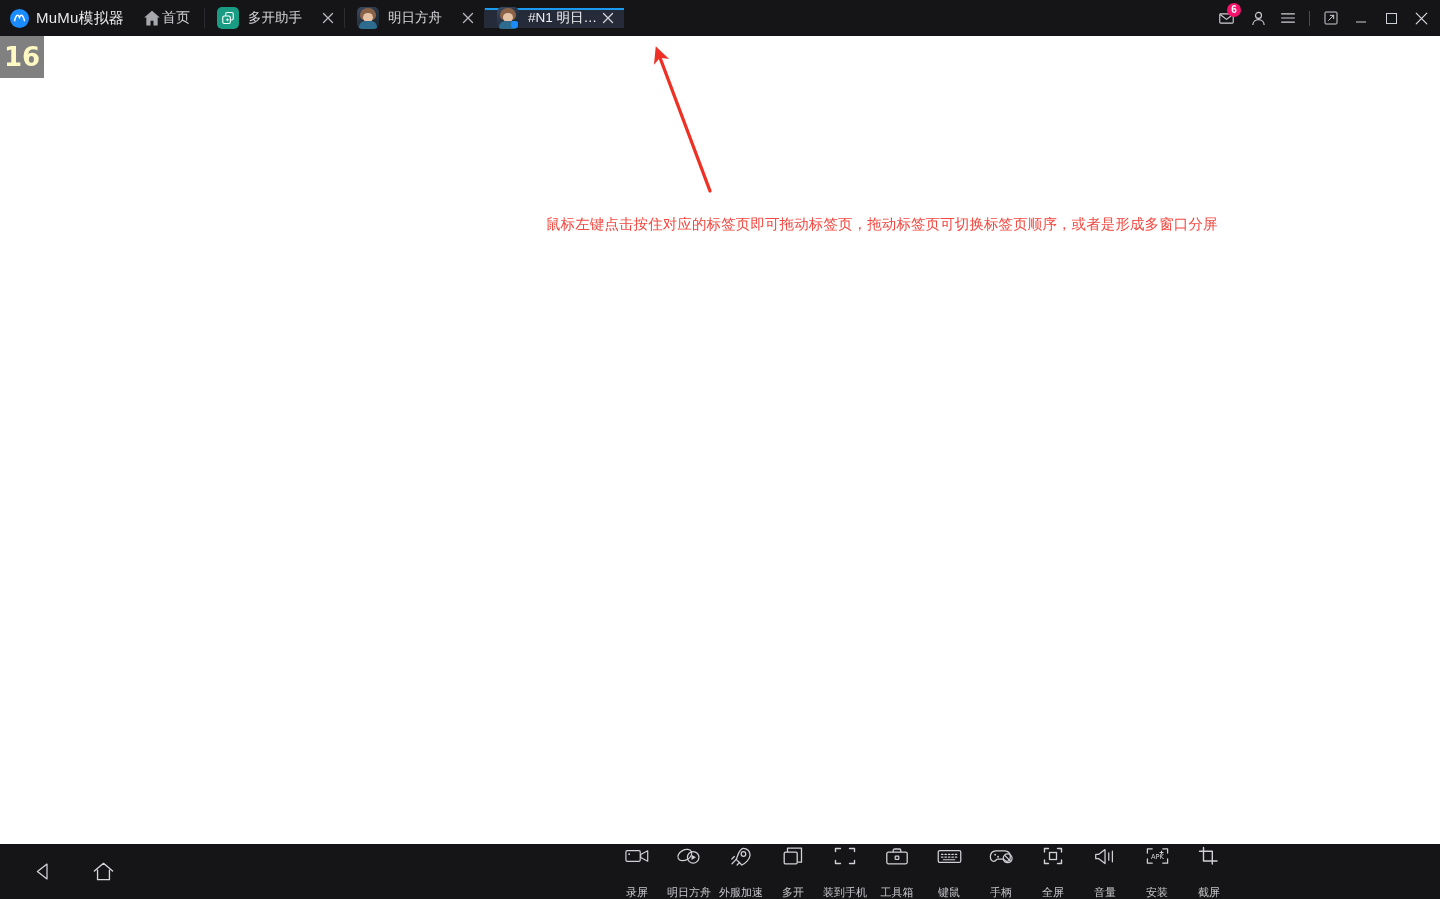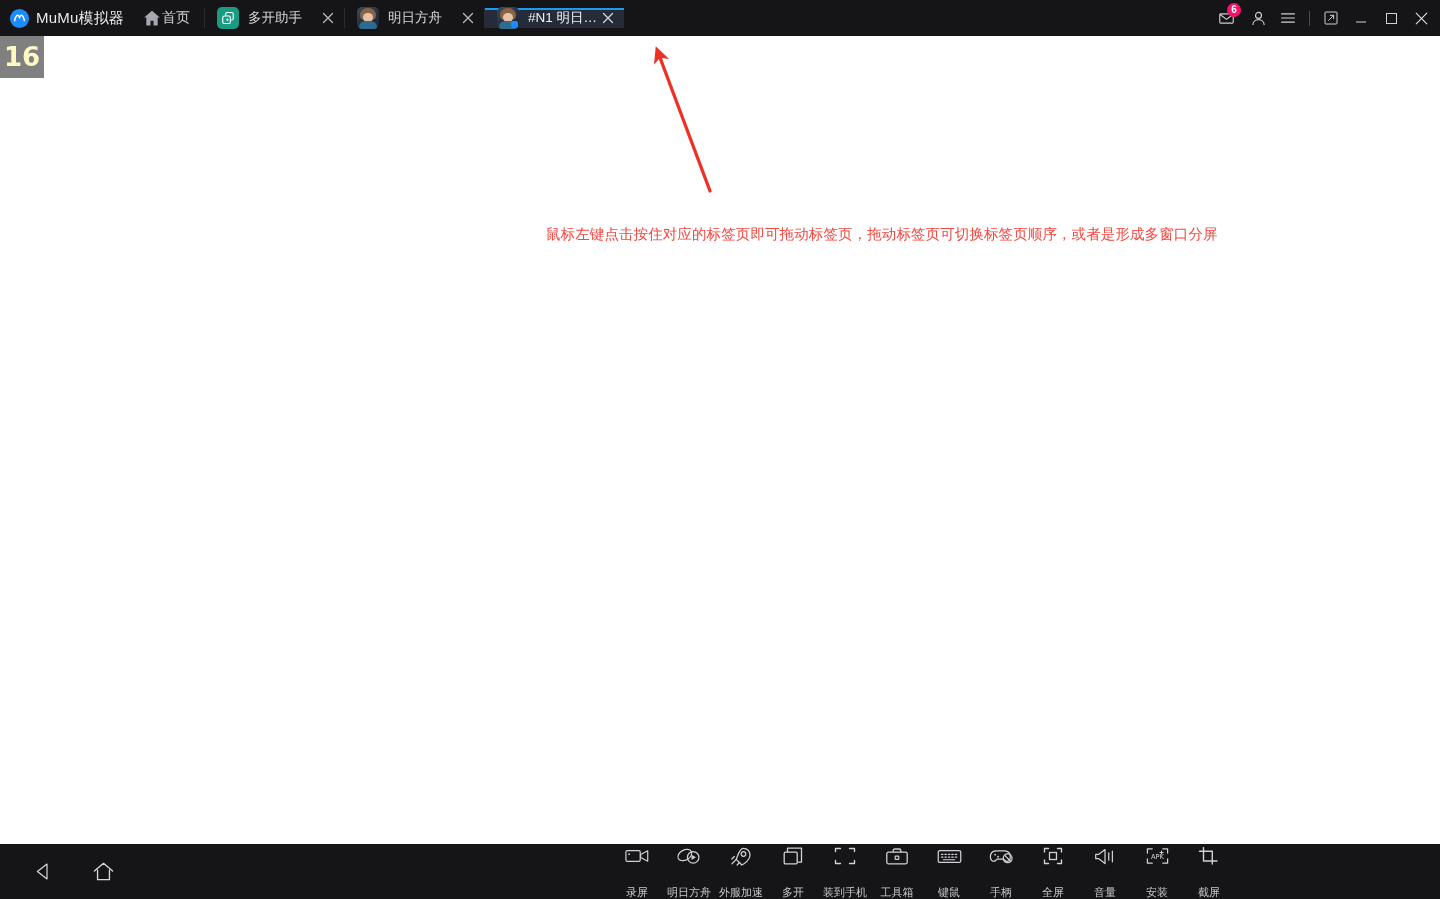--- a/index.html
+++ b/index.html
@@ -131,21 +131,21 @@
     background: #808080;
     display: flex; align-items: center; justify-content: center;
   }
   .corner-box-text {
     color: #fef9c3; font-size: 26px; font-weight: bold;
     font-family: "DejaVu Sans", sans-serif;
     line-height: 1;
   }
   .annot-text {
     position: absolute;
-    left: 546px; top: 189px;
+    left: 546px; top: 179px;
     color: #f4473f; font-size: 14.5px;
     white-space: nowrap; letter-spacing: 0.1px;
   }
   .annot-arrow { position: absolute; left: 630px; top: 0px; }
 
   
   .bottombar {
     position: absolute; left: 0; top: 844px;
     width: 1440px; height: 55px;
     background: #151517;

